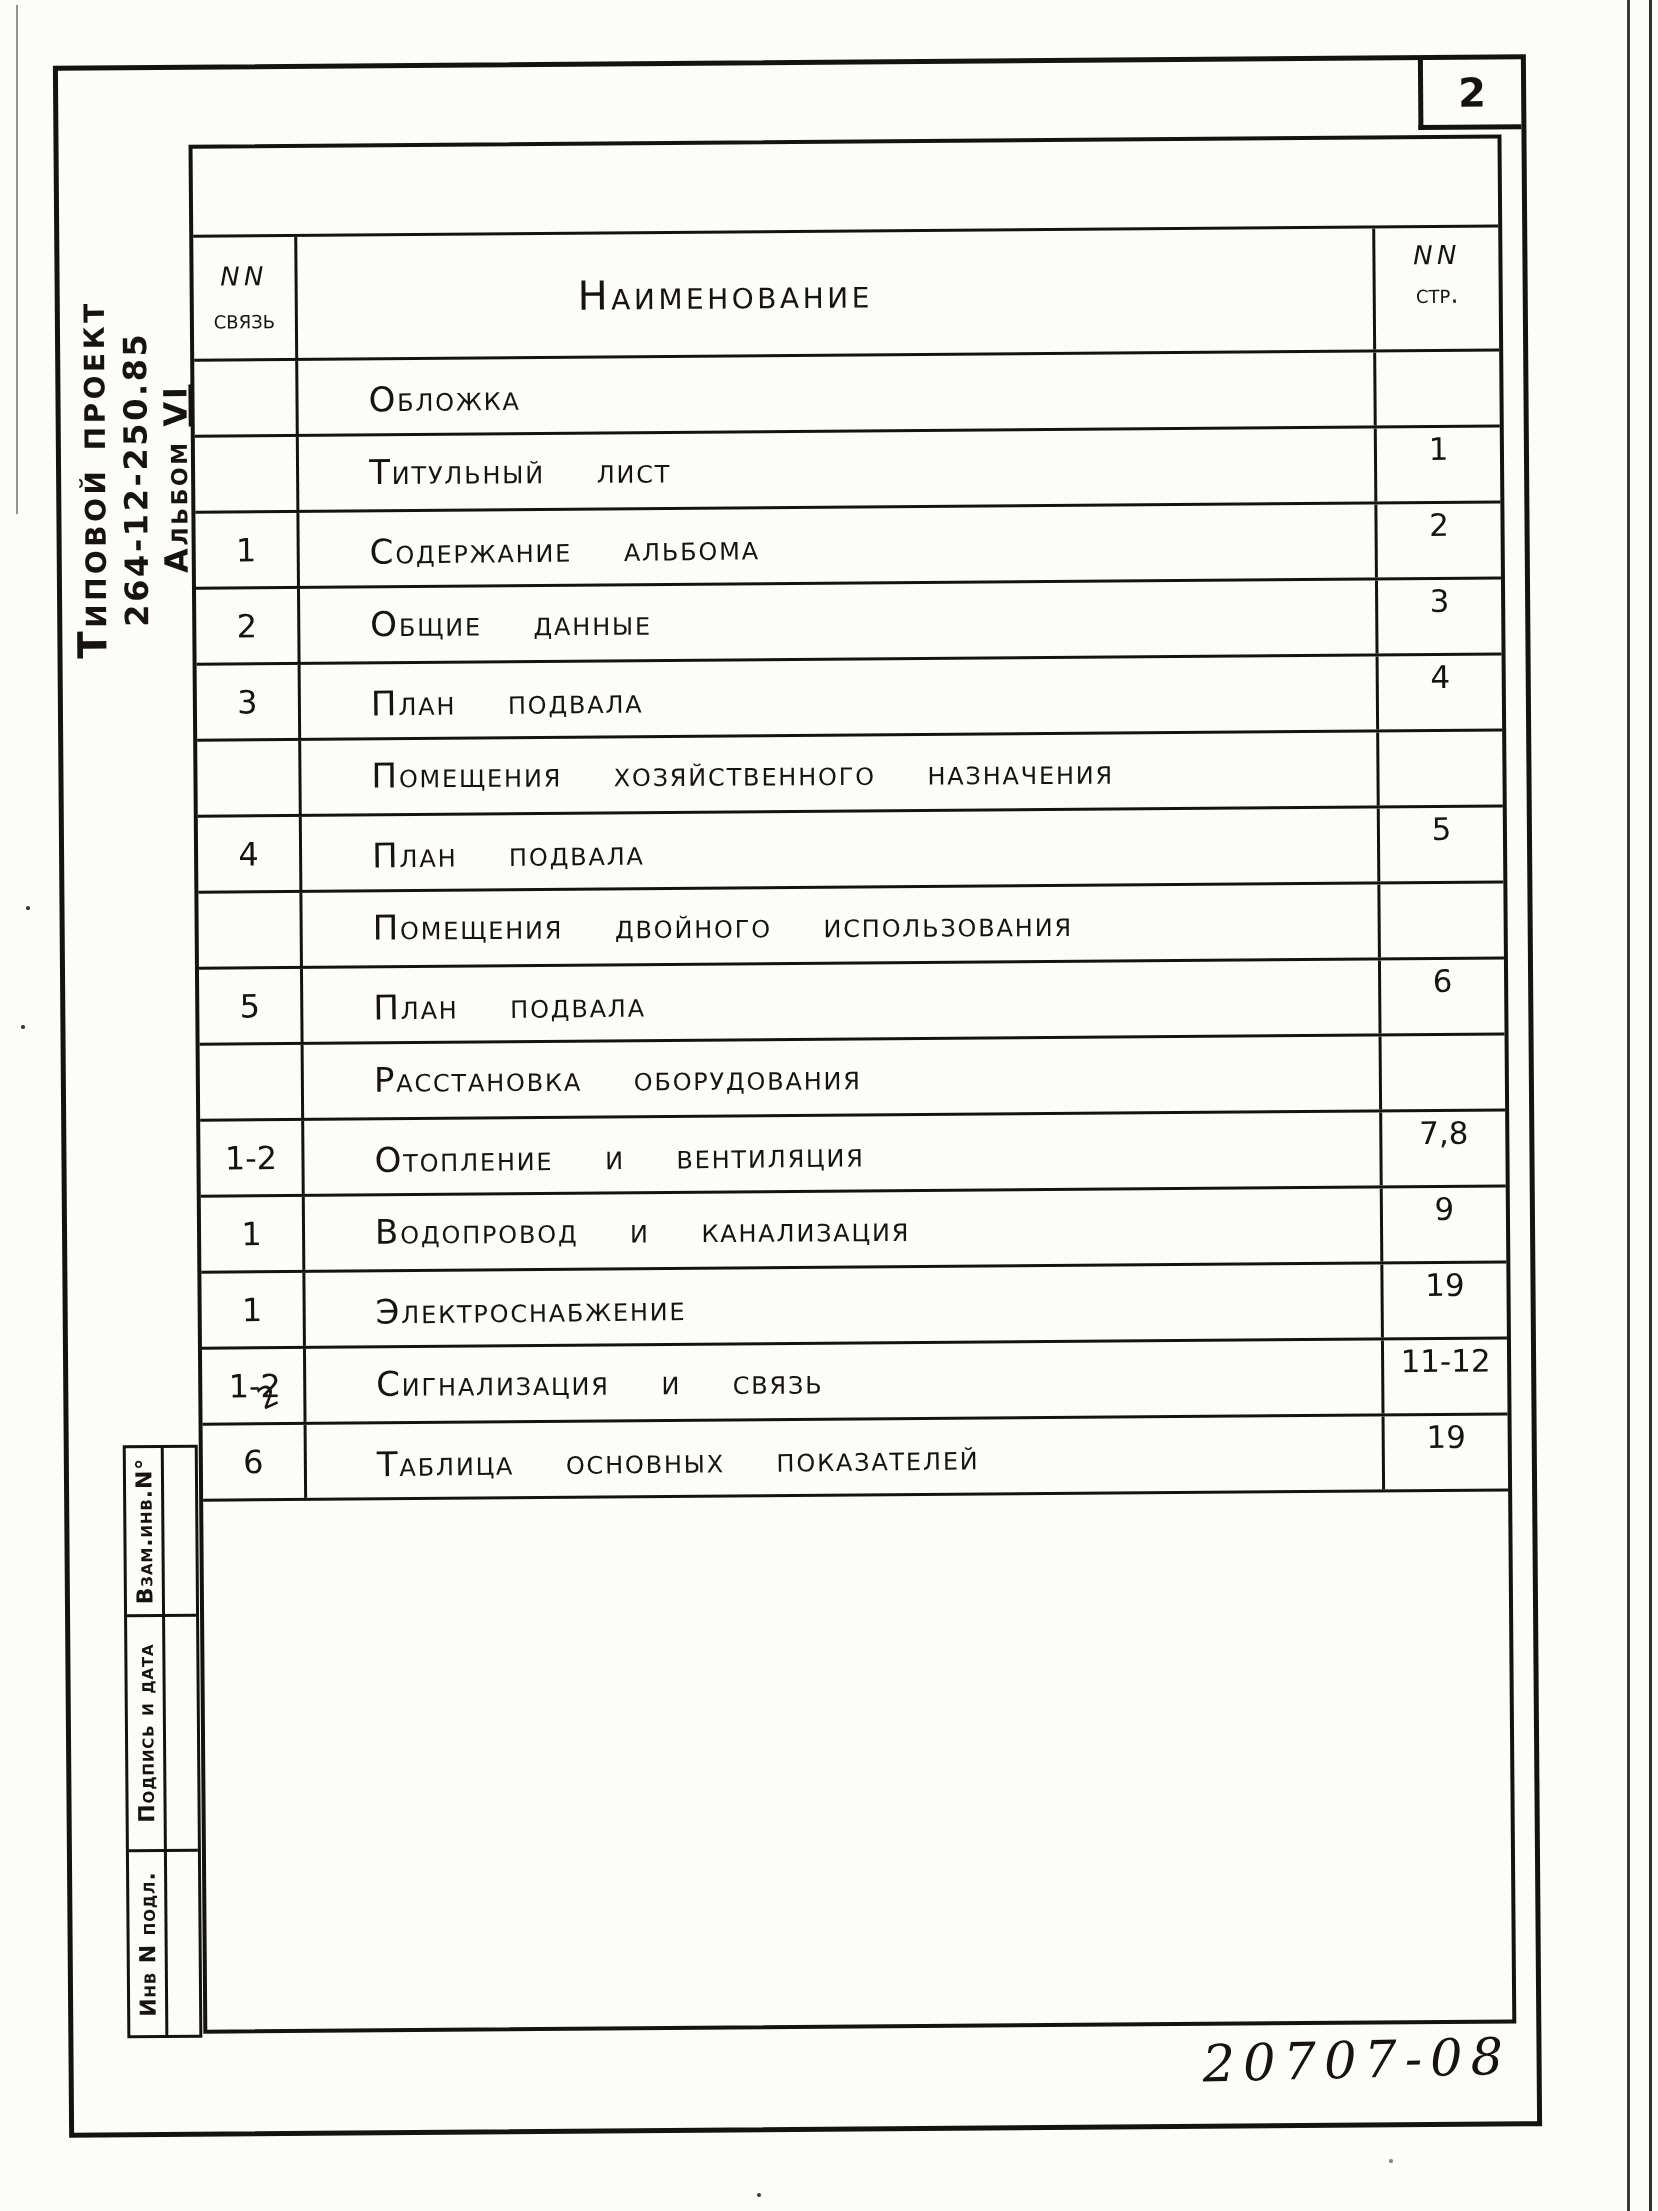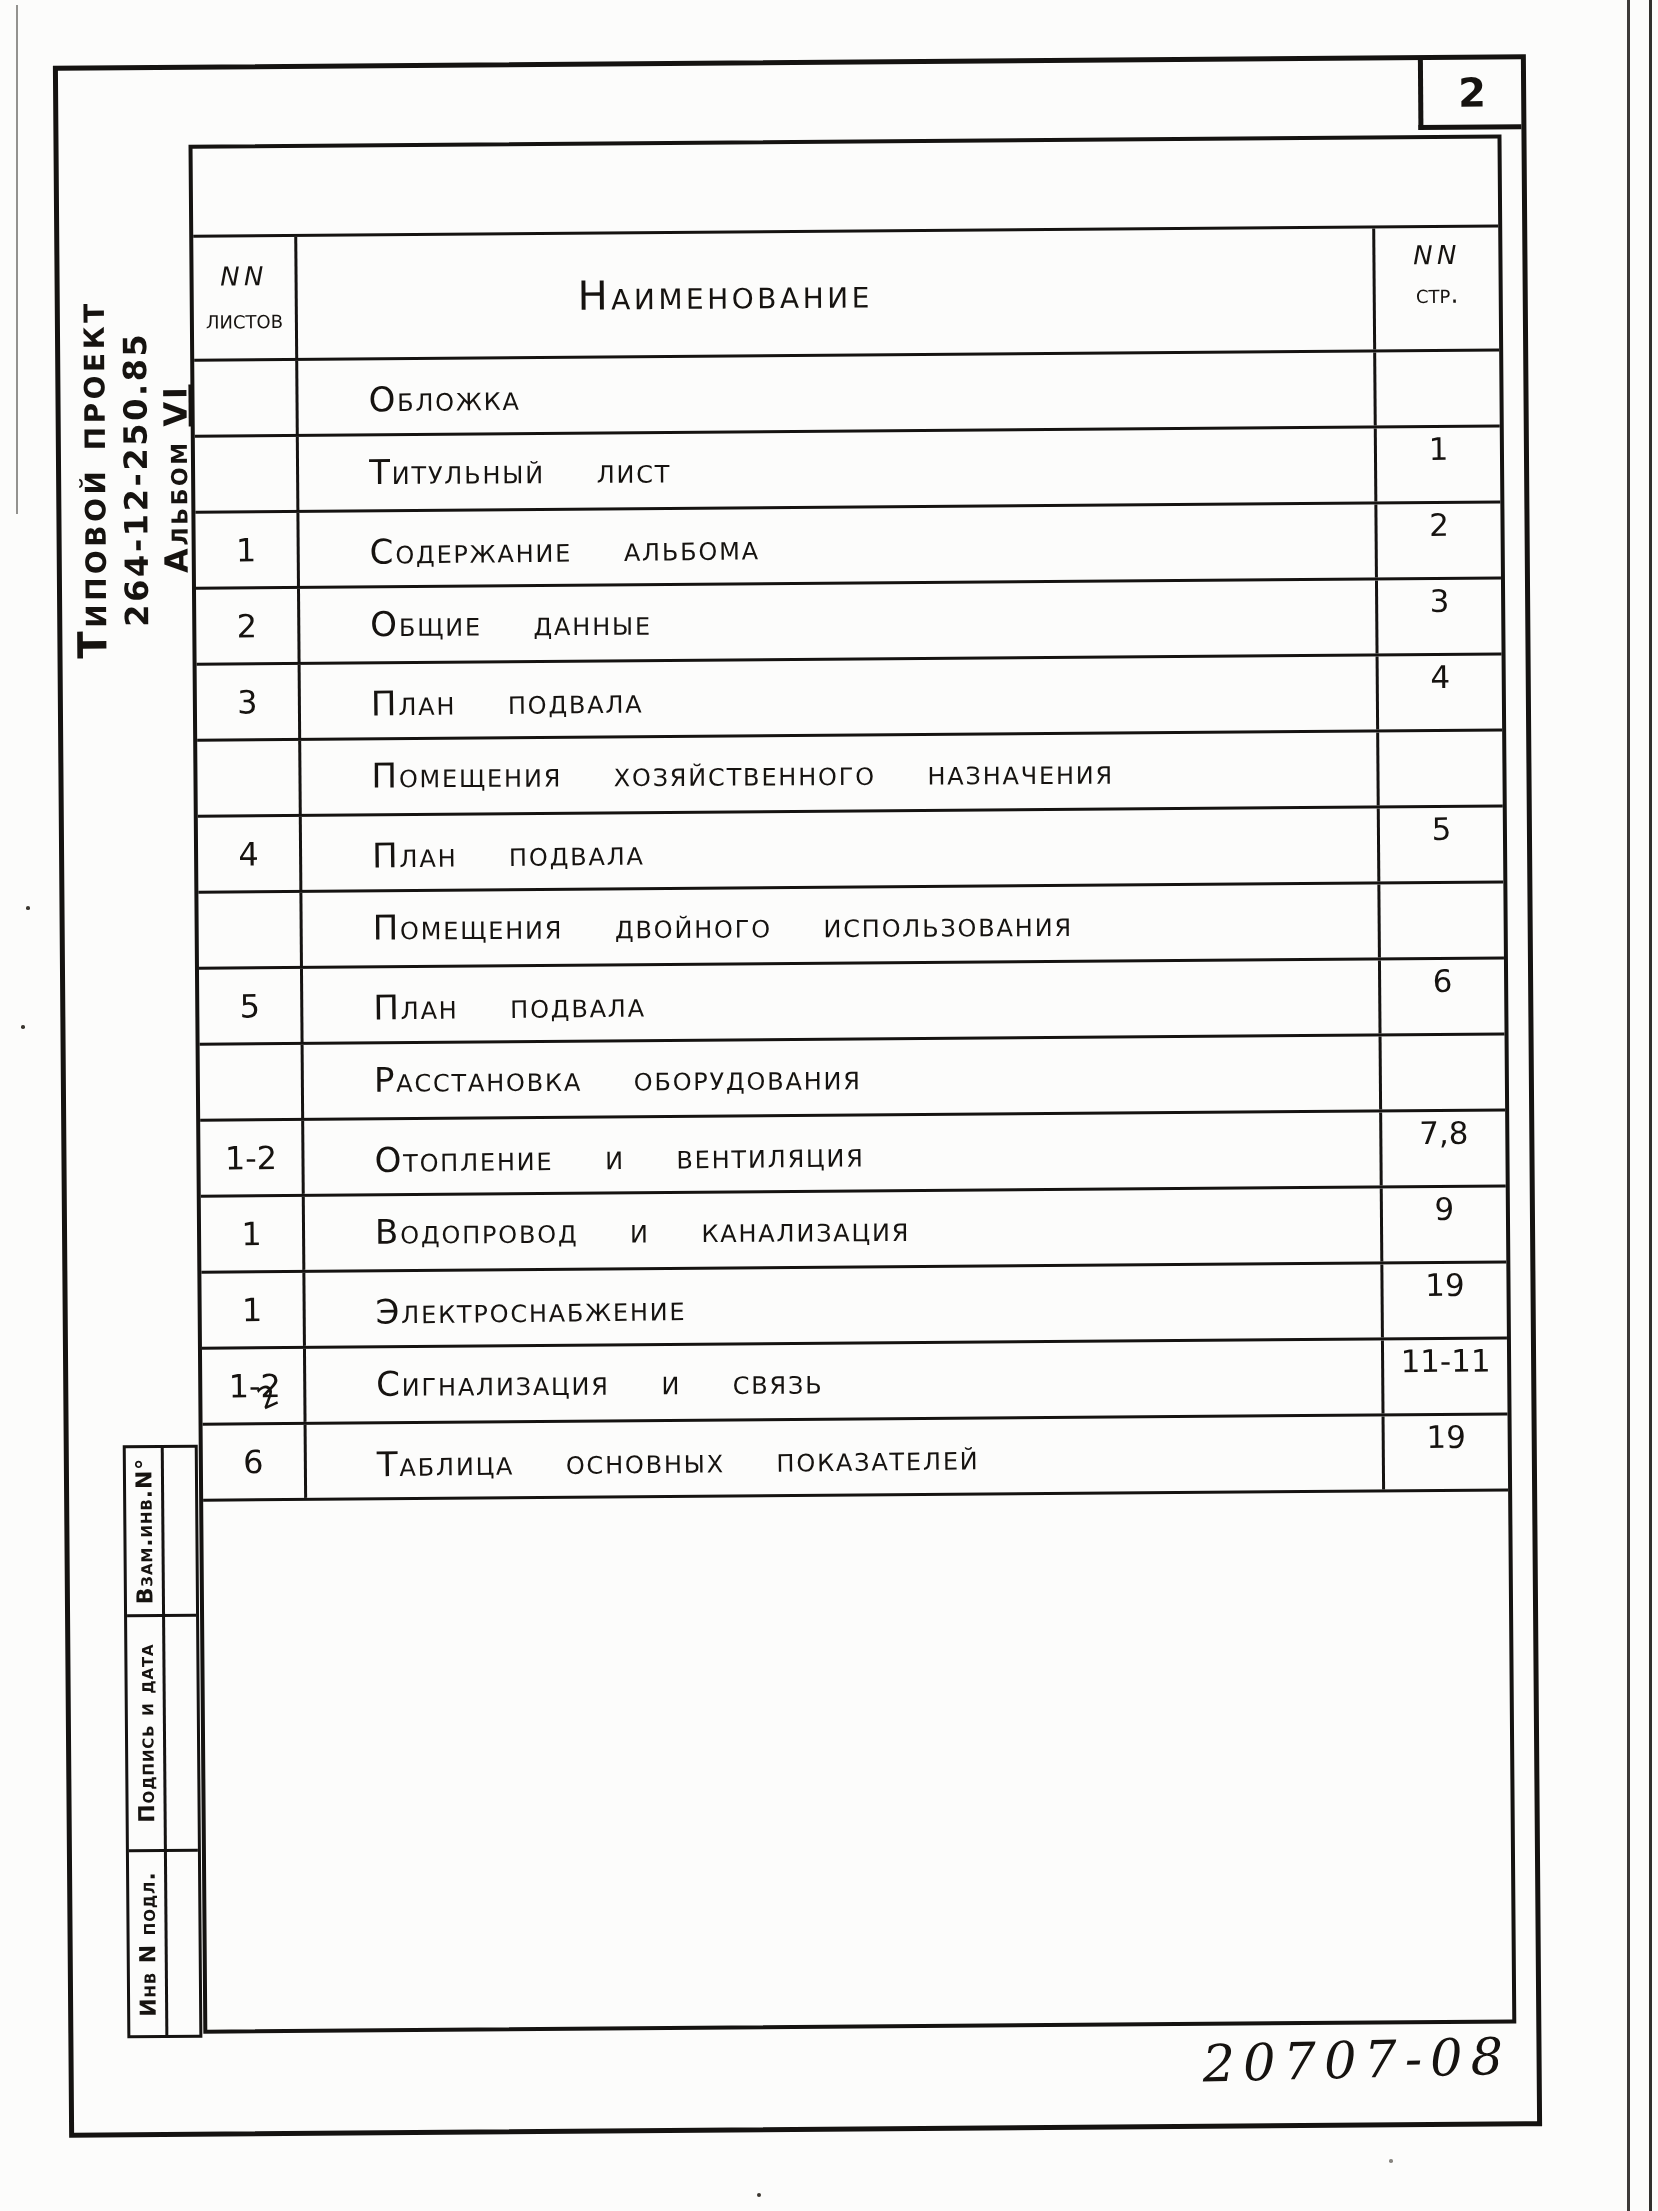--- a/index.html
+++ b/index.html
@@ -96,21 +96,21 @@
         <div class="l3"><span>Альбом</span>&nbsp;<span class="roman">VI</span></div>
       </div>
     </div>
 
     <div class="inner">
       <div class="band"></div>
 
       <div class="grid-row thead">
         <div class="cell cb h-col1">
           <span class="nn">NN</span>
-          <span>листов</span>
+          <span>связь</span>
         </div>
         <div class="cell cb h-col2">
           <span class="val">Наименование</span>
         </div>
         <div class="cell h-col3">
           <span class="nn">NN</span>
           <span>стр.</span>
         </div>
       </div>
 
@@ -273,21 +273,21 @@
 
   <div class="grid-row trow">
     <div class="cell cb c-sheets">
       <span class="val">1-2</span>
               <span class="overwrite">2</span>
     </div>
     <div class="cell cb c-title">
       <span class="val">Сигнализация и связь</span>
     </div>
     <div class="cell c-page">
-      <span class="val">11-11</span>
+      <span class="val">11-12</span>
     </div>
   </div>
 
   <div class="grid-row trow">
     <div class="cell cb c-sheets">
       <span class="val">6</span>
     </div>
     <div class="cell cb c-title">
       <span class="val">Таблица основных показателей</span>
     </div>

